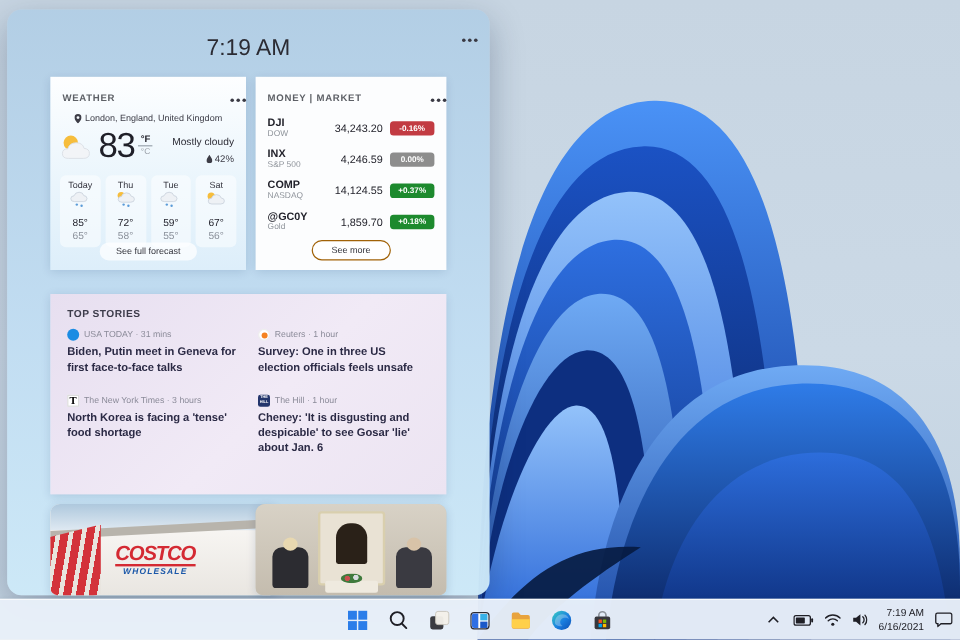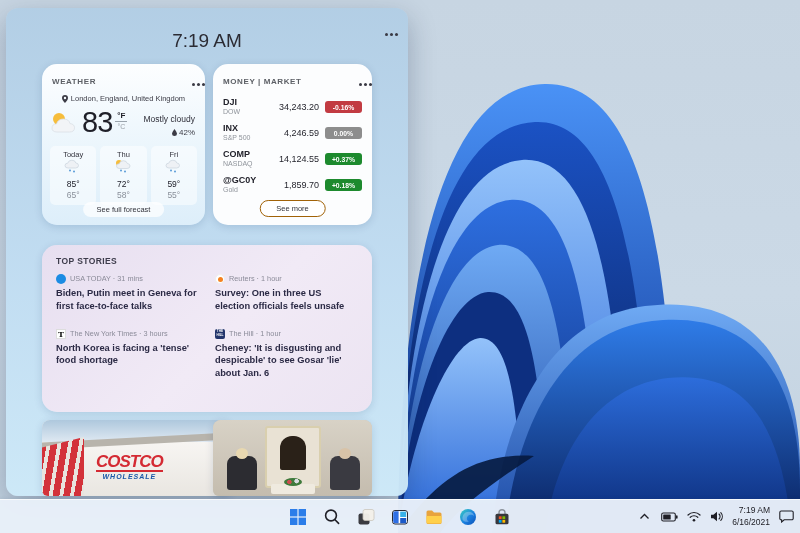--- a/index.html
+++ b/index.html
@@ -8,21 +8,21 @@
   .wallpaper{position:absolute;left:0;top:0;width:800px;height:533px;}
 
   
   .panel{position:absolute;left:6px;top:8px;width:402px;height:488px;border-radius:12px;
     background:linear-gradient(180deg,rgba(178,206,229,.97) 0%,rgba(193,221,242,.97) 55%,rgba(205,233,248,.97) 100%);
     box-shadow:0 10px 28px rgba(10,30,60,.28);}
   .panel-time{position:absolute;top:22px;left:0;width:100%;text-align:center;font-size:19px;color:#2b2b33;}
   .dots{display:inline-block;width:3px;height:3px;border-radius:50%;background:#3a3a44;box-shadow:5px 0 0 #3a3a44,10px 0 0 #3a3a44;}
   .panel-more{position:absolute;top:14px;right:20px;cursor:pointer;}
 
-  .card{position:absolute;border-radius:15px;box-shadow:0 2px 8px rgba(10,40,90,.14);}
+  .card{position:absolute;border-radius:0;box-shadow:0 2px 8px rgba(10,40,90,.14);}
   .card-head{display:flex;justify-content:space-between;align-items:center;padding:8px 10px 2px 10px;}
   .card-title{font-size:8px;font-weight:bold;letter-spacing:.6px;color:#5d6066;}
 
   
   .weather{left:36px;top:56px;width:163px;height:161px;background:linear-gradient(180deg,#fdfeff 0%,#eaf5fc 55%,#ddeefa 100%);}
   .w-loc{display:flex;justify-content:center;align-items:center;gap:3px;font-size:7.5px;color:#3c3c46;margin-top:2px;}
   .w-now{display:flex;align-items:center;padding:3px 10px 0 8px;}
   .w-temp{font-size:29px;font-weight:300;color:#1f1f28;margin-left:2px;letter-spacing:-1px;}
   .w-units{display:flex;flex-direction:column;align-items:center;margin-left:3px;margin-top:-4px;}
   .w-unit-f{font-size:8px;font-weight:bold;color:#23232c;border-bottom:1px solid #9aa4ad;padding:0 2px 1px;}
@@ -195,28 +195,37 @@
           <svg width="18" height="14" viewBox="0 0 18 14">
             <circle cx="5" cy="4" r="3" fill="#f6bd3c"></circle>
             <path d="M5.5 9.5 q-3 0 -3 -2.4 q0 -2.4 2.7 -2.4 q.9 -3 4.2 -3 q3.3 0 3.9 2.76 q2.7 .24 2.7 2.52 q0 2.52 -3 2.52 Z" fill="#eef1f5" stroke="#c9d2dc" stroke-width=".7"></path>
             <circle cx="7" cy="11.5" r="1" fill="#5b9bd8"></circle>
               <circle cx="11" cy="12.5" r="1" fill="#5b9bd8"></circle>
           </svg>
           <div class="w-hi">72°</div>
           <div class="w-lo">58°</div>
         </div>
         <div class="w-col">
-          <div class="w-day">Fri</div>
+          <div class="w-day">Tue</div>
           <svg width="18" height="14" viewBox="0 0 18 14">
             <path d="M4 9 q-3 0 -3 -2.4 q0 -2.4 2.7 -2.4 q.9 -3 4.2 -3 q3.3 0 3.9 2.76 q2.7 .24 2.7 2.52 q0 2.52 -3 2.52 Z" fill="#eef1f5" stroke="#c9d2dc" stroke-width=".7"></path>
             <circle cx="6" cy="11.5" r="1" fill="#5b9bd8"></circle>
               <circle cx="10" cy="12.5" r="1" fill="#5b9bd8"></circle>
           </svg>
           <div class="w-hi">59°</div>
           <div class="w-lo">55°</div>
+        </div>
+        <div class="w-col">
+          <div class="w-day">Sat</div>
+          <svg width="18" height="14" viewBox="0 0 18 14">
+            <circle cx="5" cy="4.5" r="3" fill="#f6bd3c"></circle>
+            <path d="M5.5 11 q-3 0 -3 -2.4 q0 -2.4 2.7 -2.4 q.9 -3 4.2 -3 q3.3 0 3.9 2.76 q2.7 .24 2.7 2.52 q0 2.52 -3 2.52 Z" fill="#eef1f5" stroke="#c9d2dc" stroke-width=".7"></path>
+          </svg>
+          <div class="w-hi">67°</div>
+          <div class="w-lo">56°</div>
         </div>
       </div>
       <div class="w-cta">See full forecast</div>
     </div>
 
     <div class="card market">
       <div class="card-head">
         <span class="card-title">MONEY | MARKET</span>
         <span><span class="dots"></span></span>
       </div>

